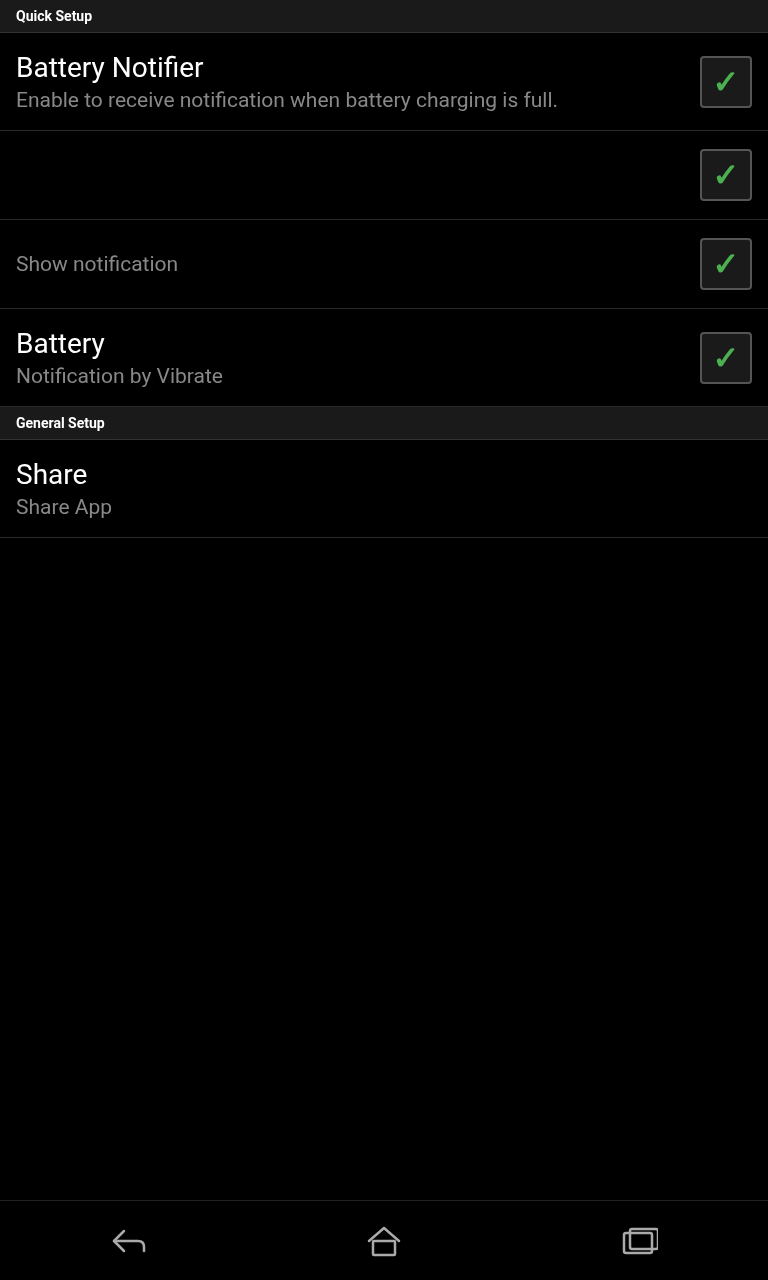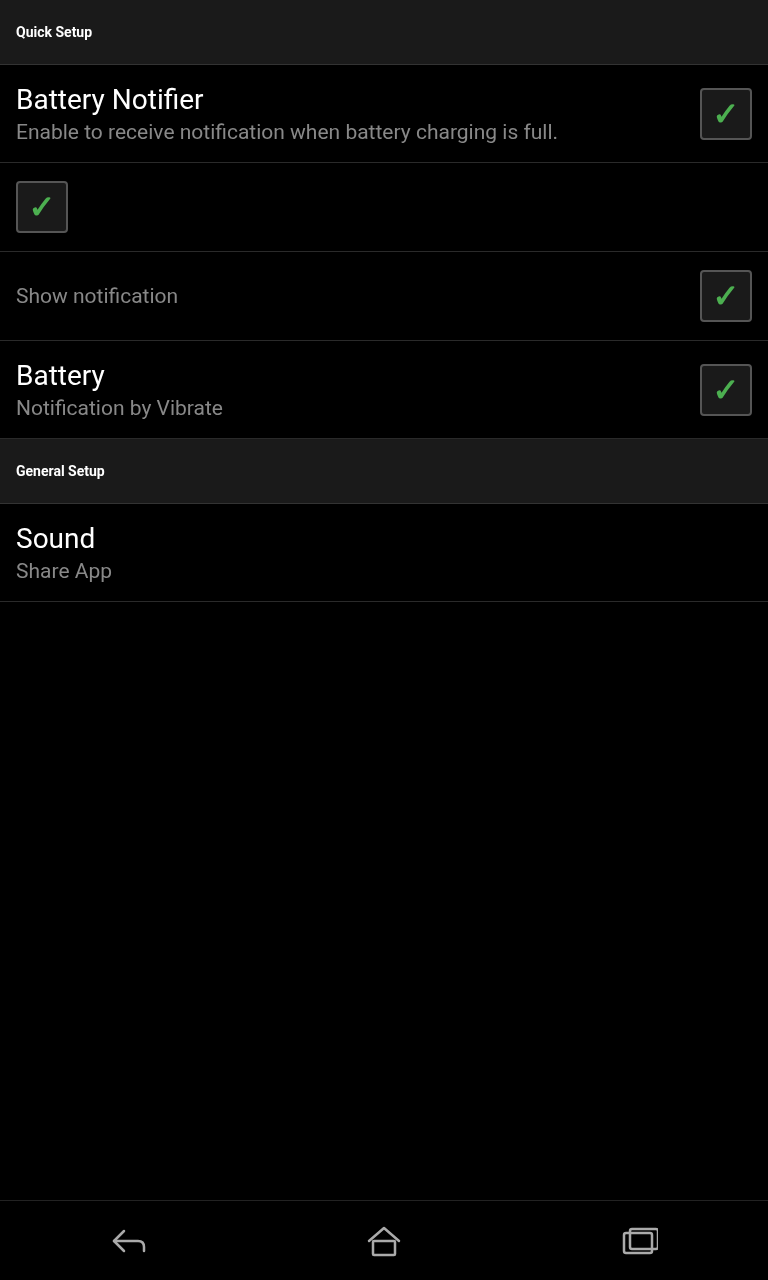--- a/index.html
+++ b/index.html
@@ -13,31 +13,31 @@
       height: 1280px;
       background-color: #000000;
       font-family: 'Roboto', Arial, sans-serif;
       color: #ffffff;
       overflow: hidden;
       position: relative;
     }
 
     .section-header {
       background-color: #1a1a1a;
-      padding: 24px 16px;
+      padding: 8px 16px;
       font-size: 14px;
       font-weight: bold;
       color: #ffffff;
       border-bottom: 1px solid #333;
     }
 
     .setting-item {
       display: flex;
       align-items: center;
-      justify-content: flex-start;
+      justify-content: flex-end;
       padding: 18px 16px;
       border-bottom: 1px solid #2a2a2a;
       background-color: #000000;
       min-height: 80px;
     }
 
     .setting-item.no-checkbox {
       cursor: pointer;
     }
 
@@ -143,21 +143,21 @@
   </div>
   <div class="checkbox">
     <span class="checkmark">✓</span>
   </div>
 </div>
 
 <div class="section-header">General Setup</div>
 
 <div class="setting-item no-checkbox">
   <div class="setting-text">
-    <div class="setting-title">Sound</div>
+    <div class="setting-title">Share</div>
     <div class="setting-subtitle">Share App</div>
   </div>
 </div>
 
 <div class="nav-bar">
   <div class="nav-icon back-icon">
     <svg width="36" height="28" viewBox="0 0 36 28" fill="none" xmlns="http://www.w3.org/2000/svg">
       <path d="M14 4 L4 14 L14 24" stroke="#aaaaaa" stroke-width="2.5" fill="none" stroke-linecap="round" stroke-linejoin="round"></path>
       <path d="M4 14 L28 14 Q34 14 34 20 L34 24" stroke="#aaaaaa" stroke-width="2.5" fill="none" stroke-linecap="round"></path>
     </svg>

